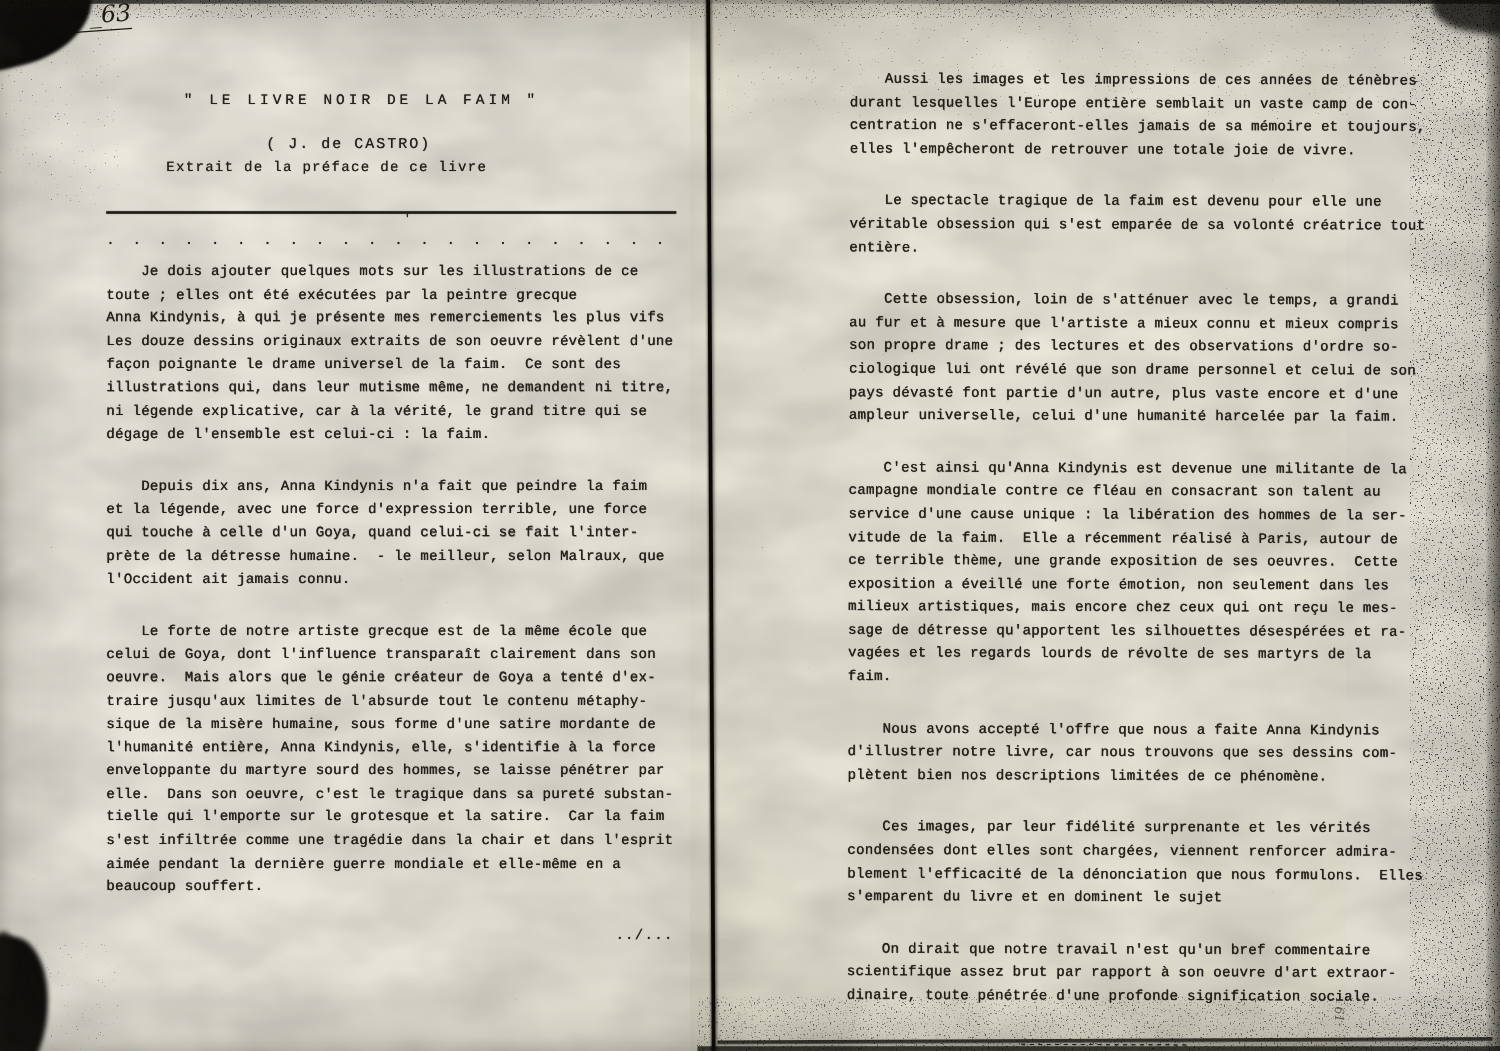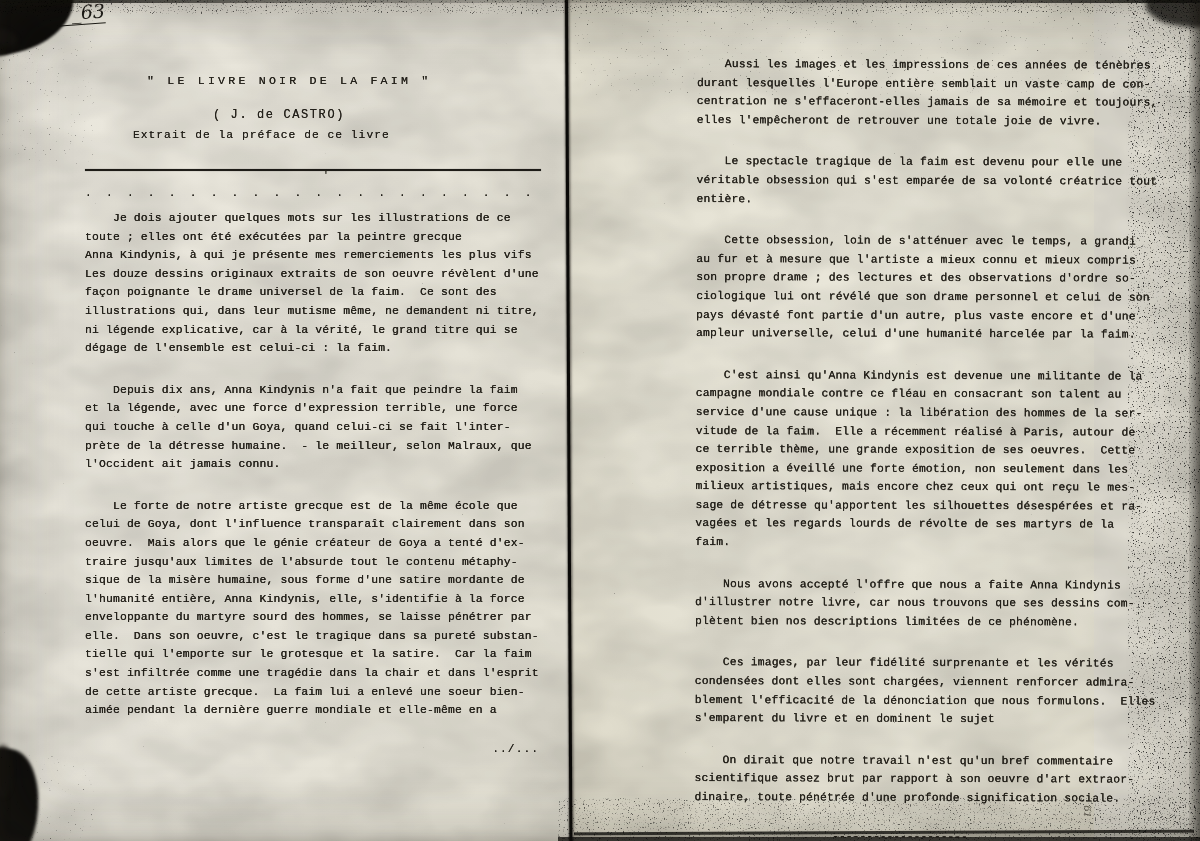--- a/index.html
+++ b/index.html
@@ -11,21 +11,21 @@
     background: #e0ddd2;
     font-family: "Liberation Mono", "DejaVu Sans Mono", monospace;
     color: #26231c;
   }
   .page { position: absolute; top: 0; height: 100%; }
   .page-left {
     left: 0; width: 565px;
     background: linear-gradient(105deg, #ebe8de 0%, #e7e4d9 55%, #e1ded1 100%);
   }
   .page-right {
-    left: 569px; width: 525px;
+    left: 552px; width: 525px;
     background: radial-gradient(ellipse at 55% 40%, #eae7da 0%, #e5e2d4 55%, #dcd8c7 100%);
   }
   .text-block { position: absolute; z-index: 10; }
   .left-text  { left: 85px; top: 74px;  width: 470px; }
   .right-text { left: 128px; top: 55px; width: 470px; transform: rotate(0.2deg); transform-origin: top left; }
 
   .tline {
     white-space: pre;
     font-size: 11.3px;
     line-height: 18.6px;
@@ -182,22 +182,22 @@
           <div class="tline">    Le forte de notre artiste grecque est de la même école que</div>
           <div class="tline">celui de Goya, dont l'influence transparaît clairement dans son</div>
           <div class="tline">oeuvre.  Mais alors que le génie créateur de Goya a tenté d'ex-</div>
           <div class="tline">traire jusqu'aux limites de l'absurde tout le contenu métaphy-</div>
           <div class="tline">sique de la misère humaine, sous forme d'une satire mordante de</div>
           <div class="tline">l'humanité entière, Anna Kindynis, elle, s'identifie à la force</div>
           <div class="tline">enveloppante du martyre sourd des hommes, se laisse pénétrer par</div>
           <div class="tline">elle.  Dans son oeuvre, c'est le tragique dans sa pureté substan-</div>
           <div class="tline">tielle qui l'emporte sur le grotesque et la satire.  Car la faim</div>
           <div class="tline">s'est infiltrée comme une tragédie dans la chair et dans l'esprit</div>
-          <div class="tline">de cette artiste grecque.  La faim lui a enlevé une soeur bien-</div>
           <div class="tline">aimée pendant la dernière guerre mondiale et elle-même en a</div>
+          <div class="tline">beaucoup souffert.</div>
         </div>
 
       <div class="continuation">../...</div>
     </div>
   </div>
 
   <div class="page page-right">
     <div class="text-block right-text">
       <div class="para">
           <div class="tline">    Aussi les images et les impressions de ces années de ténèbres</div>

